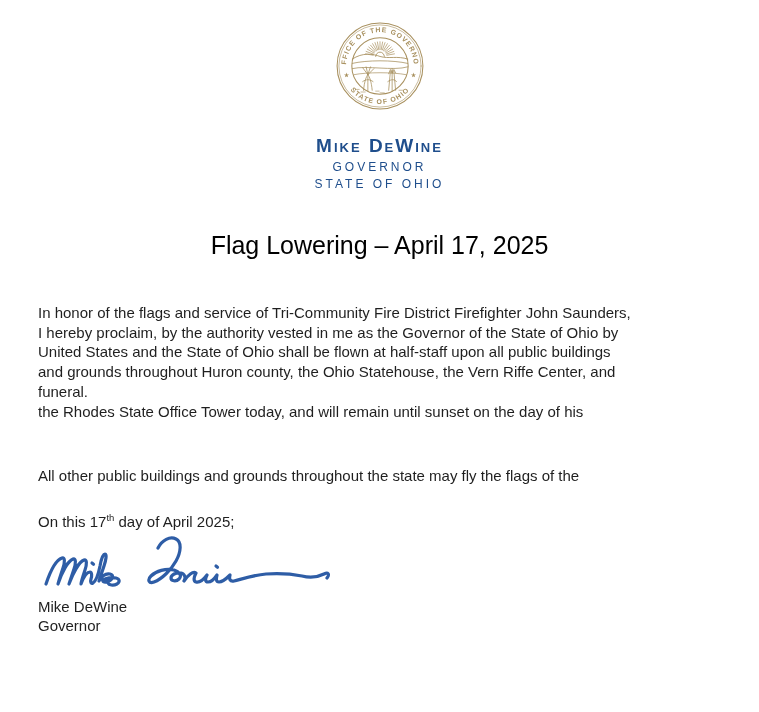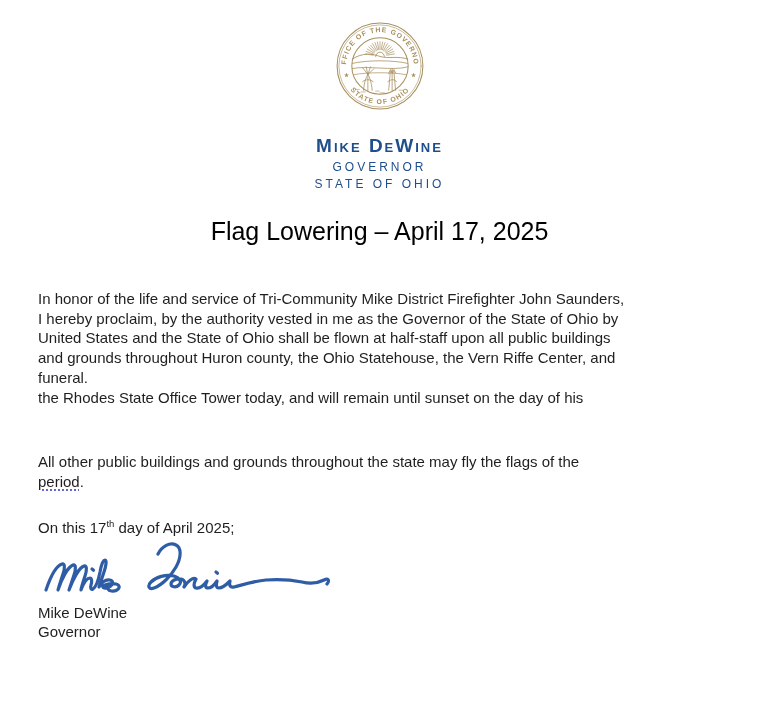--- a/index.html
+++ b/index.html
@@ -20,21 +20,21 @@
     font-weight: bold;
     font-variant: small-caps;
     letter-spacing: 2px;
   }
   .lh-sub {
     margin-top: 3px;
     font-size: 12px;
     letter-spacing: 3px;
   }
   .doc-title {
-    margin-top: 26px;
+    margin-top: 40px;
     text-align: center;
     font-size: 25px;
     color: #000000;
   }
   .body-block { margin-left: 38px; }
   .para { font-size: 15px; line-height: 19.7px; }
   .para-1 { margin-top: 43px; }
   .para-2 { margin-top: 45px; }
   .para .line { white-space: nowrap; }
   .flagged {
@@ -111,33 +111,30 @@
     <div class="lh-name" style="color: rgb(31, 78, 140);">Mike DeWine</div>
     <div class="lh-sub" style="color: rgb(31, 78, 140);">GOVERNOR</div>
     <div class="lh-sub" style="color: rgb(31, 78, 140);">STATE OF OHIO</div>
   </div>
 
   <div class="doc-title">Flag Lowering – April 17, 2025</div>
 
   <div class="body-block">
 
     <div class="para para-1">
-      <div class="line">In honor of the life and service of Tri-Community Mike District Firefighter John Saunders,</div>
+      <div class="line">In honor of the flags and service of Tri-Community Fire District Firefighter John Saunders,</div>
       <div class="line">I hereby proclaim, by the authority vested in me as the Governor of the State of Ohio by</div>
       <div class="line">United States and the State of Ohio shall be flown at half-staff upon all public buildings</div>
       <div class="line">and grounds throughout Huron county, the Ohio Statehouse, the Vern Riffe Center, and</div>
       <div class="line">funeral.</div>
       <div class="line">the Rhodes State Office Tower today, and will remain until sunset on the day of his</div>
     </div>
 
     <div class="para para-2">
       <div class="line">All other public buildings and grounds throughout the state may fly the flags of the</div>
-      <div class="line">
-        <span class="flagged" style="text-decoration-color: rgb(100, 102, 211);">period</span><span>.</span>
-      </div>
     </div>
 
     <div class="date-line">
       <span>On this 17</span><sup>th</sup><span> day of April 2025;</span>
     </div>
   </div>
 
   <div class="signature-wrap">
     <svg width="295" height="62" viewBox="0 0 295 62">
       <g fill="none" stroke-width="3.2" stroke-linecap="round" stroke-linejoin="round" stroke="#2E5DA6">

